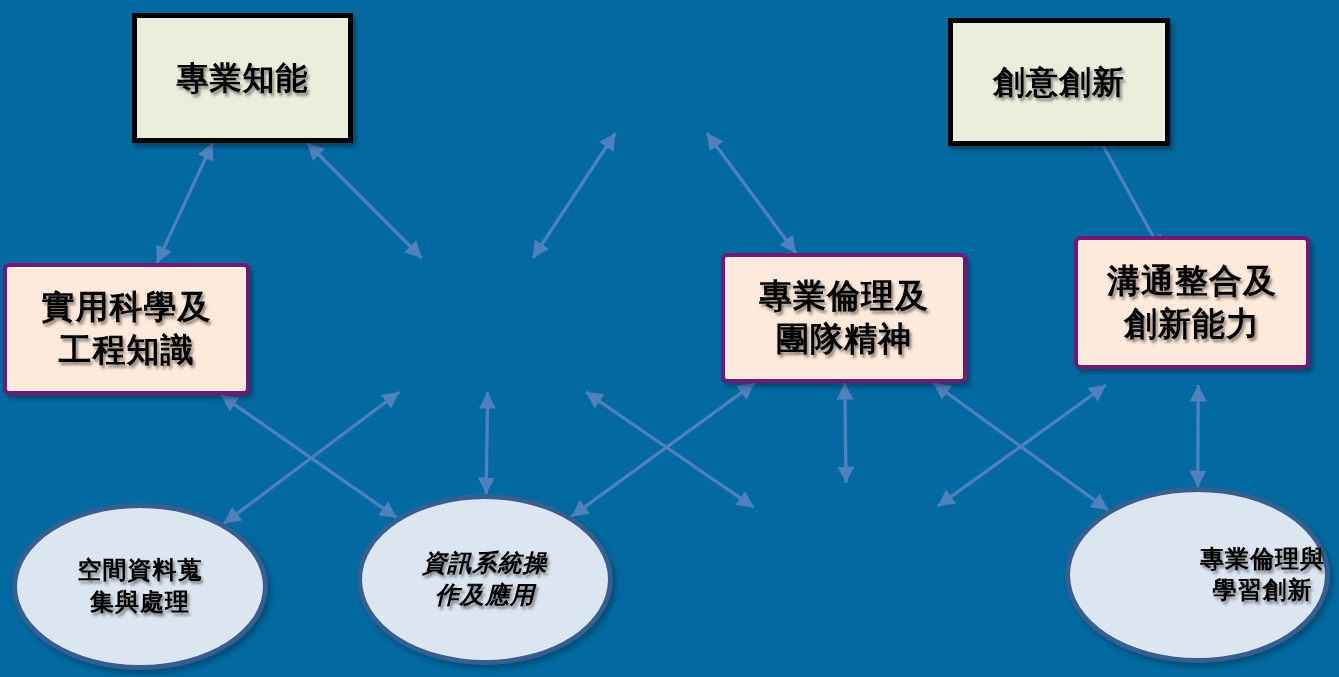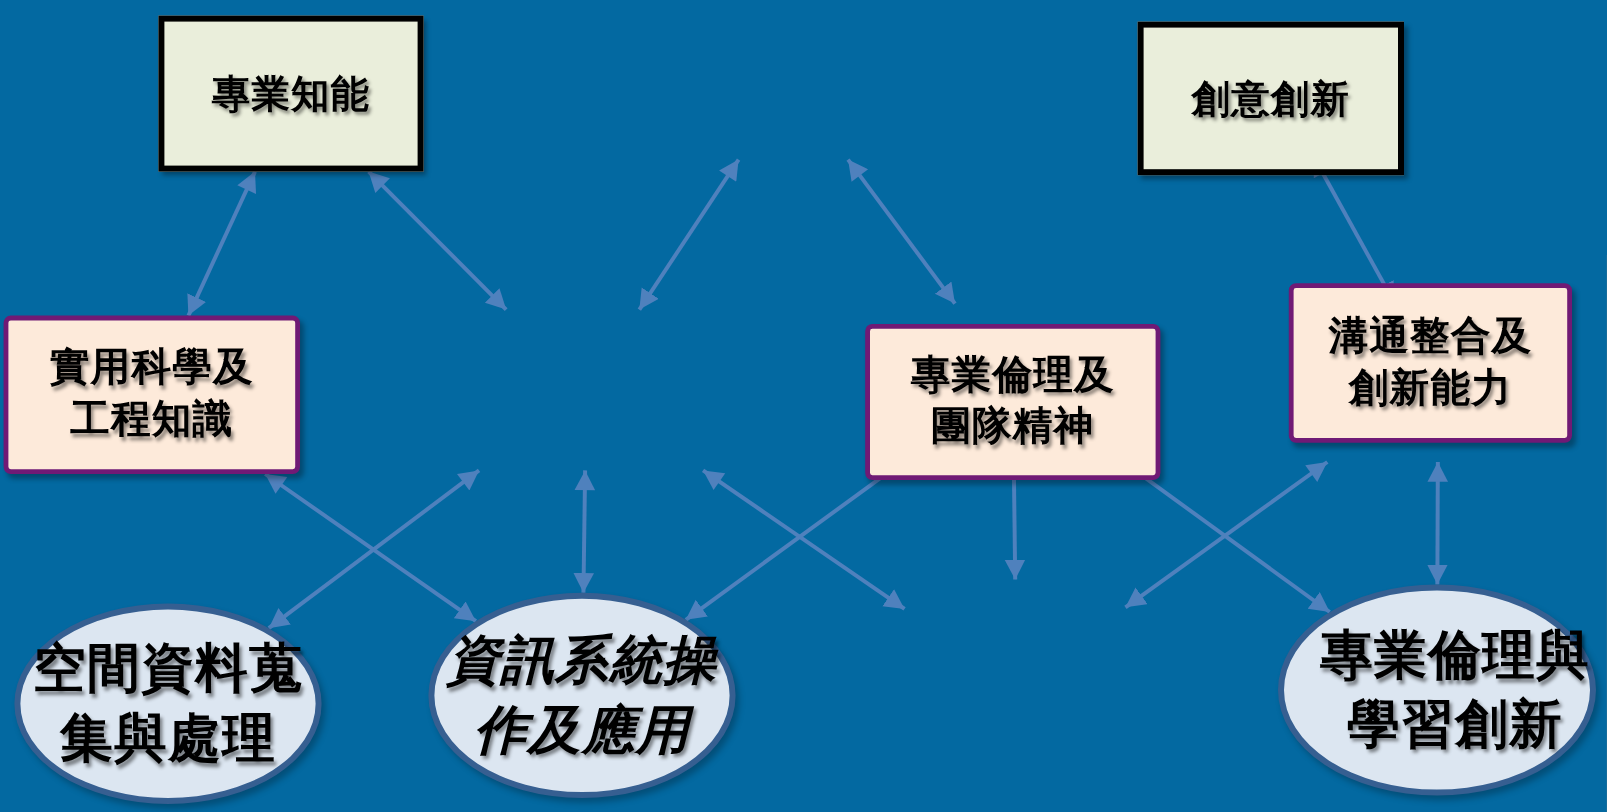--- a/index.html
+++ b/index.html
@@ -11,28 +11,28 @@
   .lbl{white-space:pre-line;font-weight:bold;color:#000;
        text-shadow:2px 3px 3px rgba(0,0,0,0.45);letter-spacing:1px;}
   .top{background:#eaeedb;border:5px solid #000000;
        box-shadow:3px 4px 4px rgba(0,0,0,0.35);}
   .top .lbl{font-size:32px;line-height:1.25;}
   .mid{background:#fdeada;border:4px solid #701a75;border-radius:6px;
        box-shadow:3px 4px 4px rgba(0,0,0,0.3);font-family:Liberation Serif, serif;}
   .mid .lbl{font-size:33px;line-height:1.3;}
   .ell{background:#dce6f1;border:5px solid #365f91;border-radius:50%;
        box-shadow:3px 4px 5px rgba(0,0,0,0.25);}
-  .ell .lbl{font-size:44px;line-height:1.3;}
+  .ell .lbl{font-size:24px;line-height:1.3;}
   
   .p-t1{left:132px;top:13px;width:221px;height:130px;}
   .p-t2{left:545px;top:3px;width:227px;height:130px;}
   .p-t3{left:948px;top:18px;width:222px;height:128px;}
   .p-m1{left:3px;top:263px;width:247px;height:132px;}
   .p-m2{left:366px;top:258px;width:245px;height:134px;}
-  .p-m3{left:721px;top:270px;width:246px;height:130px;}
+  .p-m3{left:721px;top:253px;width:246px;height:130px;}
   .p-m4{left:1074px;top:236px;width:236px;height:133px;}
   .p-e1{left:12px;top:503px;width:256px;height:167px;}
   .p-e2{left:357px;top:494px;width:256px;height:171px;font-style:italic;}
   .p-e3{left:712px;top:483px;width:270px;height:177px;}
   .p-e4{left:1065px;top:487px;width:265px;height:176px;justify-content:flex-end;}
 </style>
 </head>
 <body>
 
 <div id="canvas">

